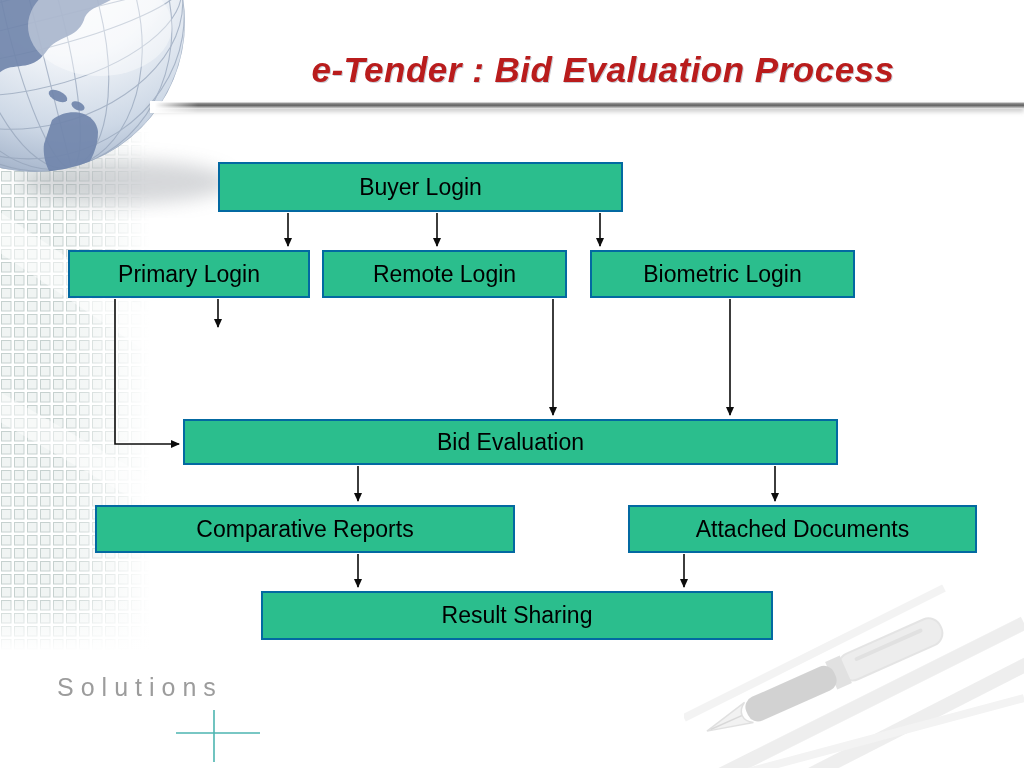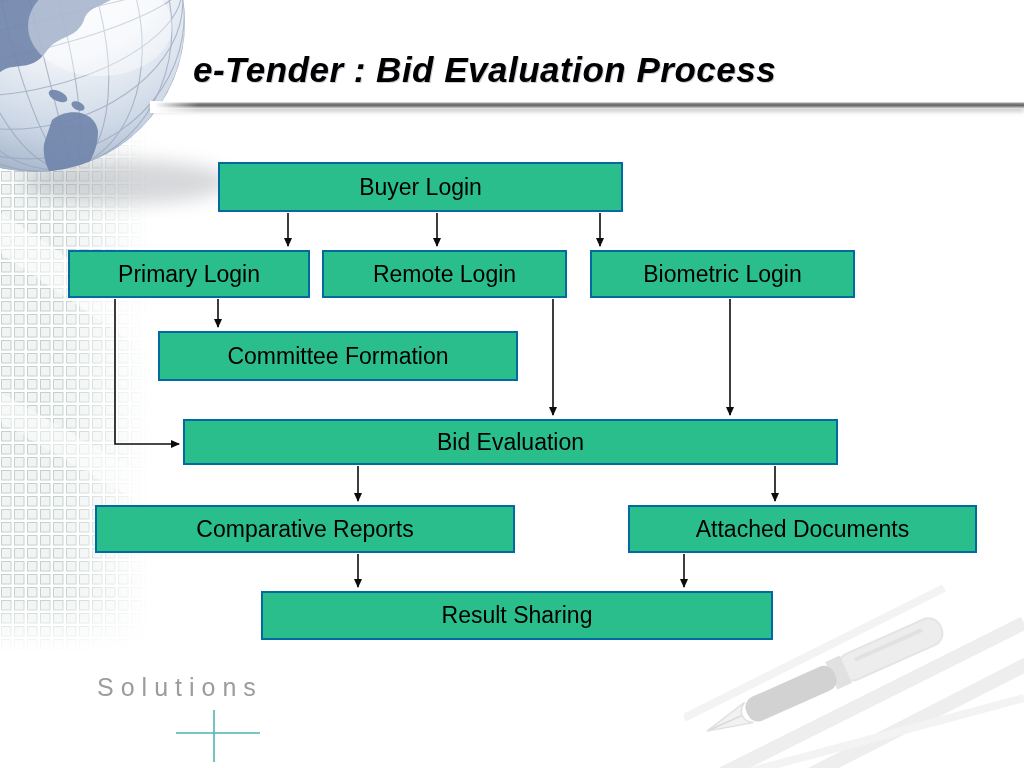--- a/index.html
+++ b/index.html
@@ -7,23 +7,24 @@
     position:relative;width:1024px;height:768px;overflow:hidden;background:#ffffff;
     font-family:"Liberation Sans",sans-serif;
   }
   
   .texture{position:absolute;left:0;top:92px;pointer-events:none;}
   .globe{position:absolute;left:0;top:0;pointer-events:none;}
   .pen{position:absolute;right:0;bottom:0;pointer-events:none;}
   
   .title{
     position:absolute;left:193px;top:50px;width:820px;
-    font-size:35px;font-weight:bold;font-style:italic;color:#000000;
+    font-size:35px;font-weight:bold;font-style:italic;color:#b91c1c;
     letter-spacing:0.5px;text-shadow:1px 1px 0 rgba(40,50,90,0.25);
     white-space:nowrap;
+    text-align:center;
   }
   .divider{
     position:absolute;left:150px;top:102px;width:874px;height:7px;
     background:linear-gradient(180deg,#efefef 0%,#7d7d7d 25%,#696969 50%,#b5b5b5 78%,#f4f4f4 100%);
     box-shadow:0 3px 4px rgba(120,120,120,0.35);
   }
   .divider::before{
     content:'';position:absolute;left:0;top:-1px;bottom:-4px;width:48px;
     background:linear-gradient(90deg,#ffffff 10%,rgba(255,255,255,0) 100%);
   }
@@ -41,21 +42,21 @@
   .n-bid        {left:183px;top:419px;width:655px;height:46px;text-align:right;}
   .n-comparative{left:95px; top:505px;width:420px;height:48px;}
   .n-attached   {left:628px;top:505px;width:349px;height:48px;}
   .n-result     {left:261px;top:591px;width:512px;height:49px;}
   .connectors{position:absolute;left:0;top:0;pointer-events:none;}
   
   .logo{position:absolute;left:57px;top:672px;line-height:1;}
   .logo-line1{font-size:36px;letter-spacing:1px;}
   .logo-mark{color:#3fb0ab;}
   .logo-name{color:#2f2f2f;}
-  .logo-tagline{font-size:25px;color:#9c9c9c;letter-spacing:7px;margin-top:3px;margin-left:40px;}
+  .logo-tagline{font-size:25px;color:#9c9c9c;letter-spacing:7px;margin-top:3px;}
   .logo-plus{position:absolute;left:168px;top:700px;pointer-events:none;}
 </style>
 </head>
 <body>
 
 <div class="slide">
 
   <svg class="texture" width="150" height="560" viewBox="0 0 150 560">
     <defs>
       <pattern id="sqp" width="13" height="13" patternUnits="userSpaceOnUse">
@@ -164,21 +165,20 @@
       <line x1="775" y1="466" x2="775" y2="501" marker-end="url(#arr)"></line>
       <line x1="358" y1="554" x2="358" y2="587" marker-end="url(#arr)"></line>
       <line x1="684" y1="554" x2="684" y2="587" marker-end="url(#arr)"></line>
     </g>
   </svg>
 
   <div class="node n-buyer">Buyer Login</div>
   <div class="node n-primary">Primary Login</div>
   <div class="node n-remote">Remote Login</div>
   <div class="node n-biometric">Biometric Login</div>
-  <div class="node n-committee">Committee Formation</div>
   <div class="node n-bid">Bid Evaluation</div>
   <div class="node n-attached">Attached Documents</div>
   <div class="node n-comparative">Comparative Reports</div>
   <div class="node n-result">Result Sharing</div>
 
   <div class="logo">
     <div class="logo-tagline">Solutions</div>
   </div>
   <svg class="logo-plus" width="100" height="68" viewBox="0 0 100 68">
     <line x1="46" y1="10" x2="46" y2="62" stroke="#4db5b0" stroke-width="1.6"></line>

